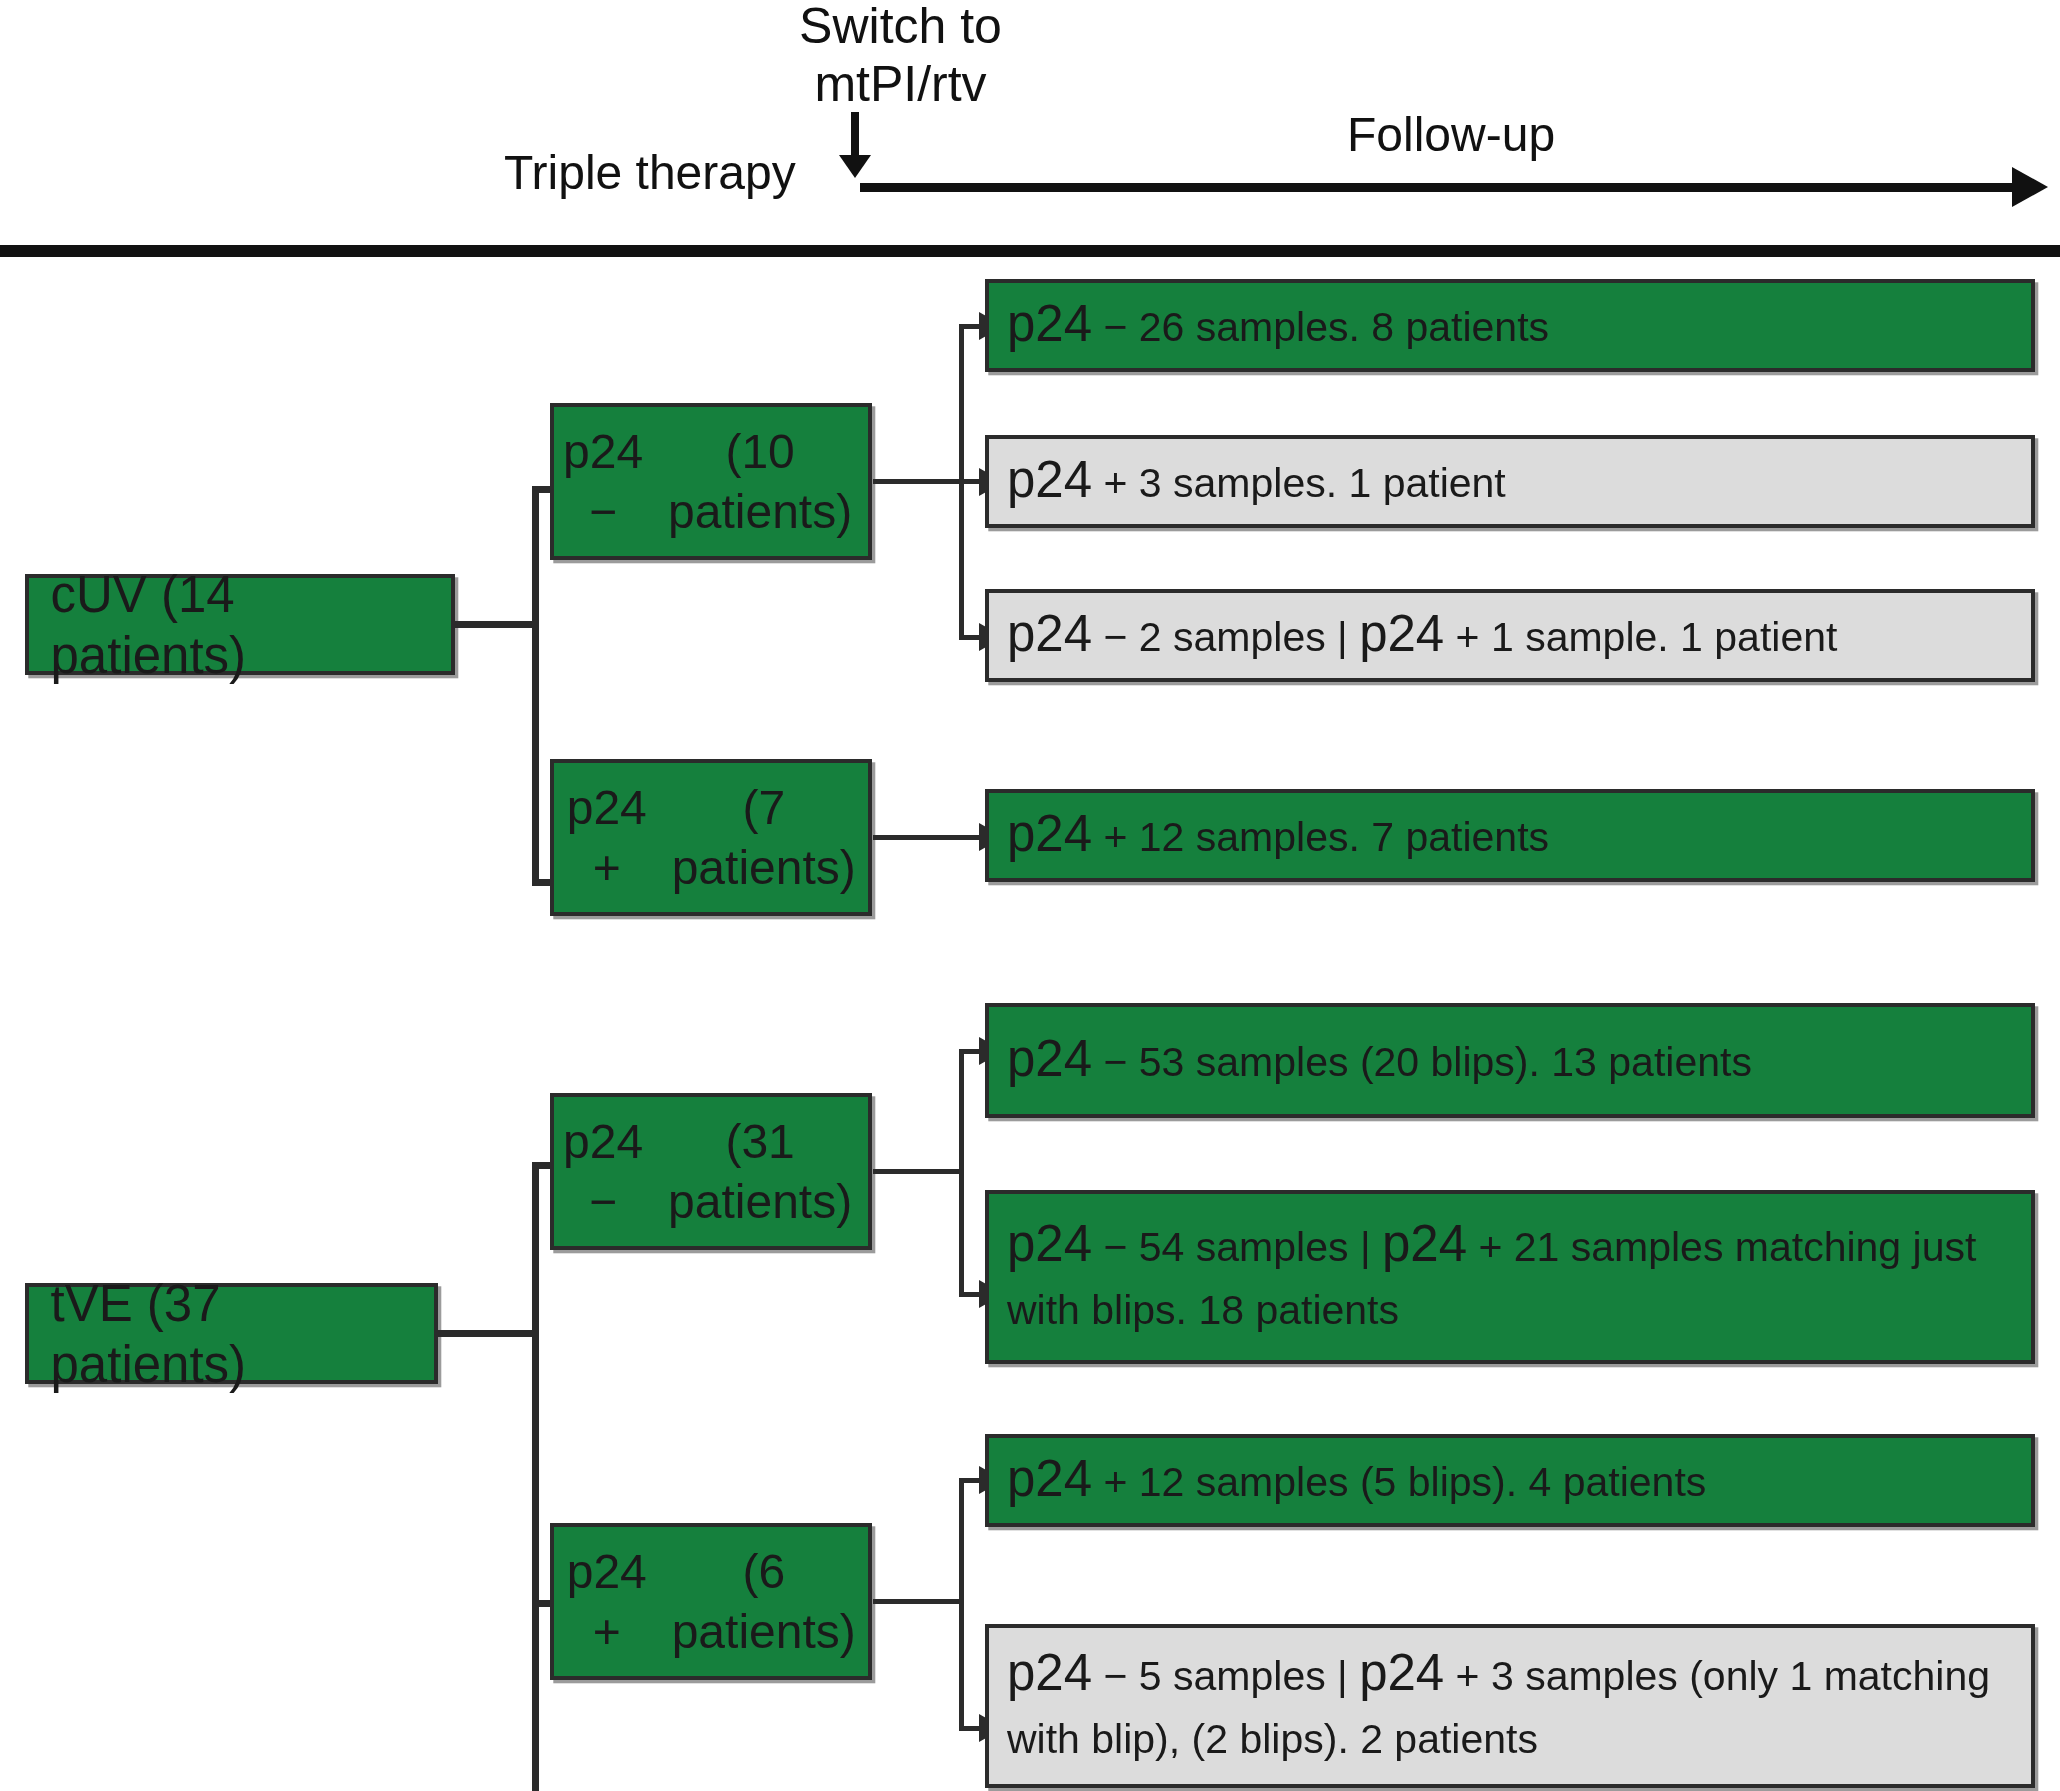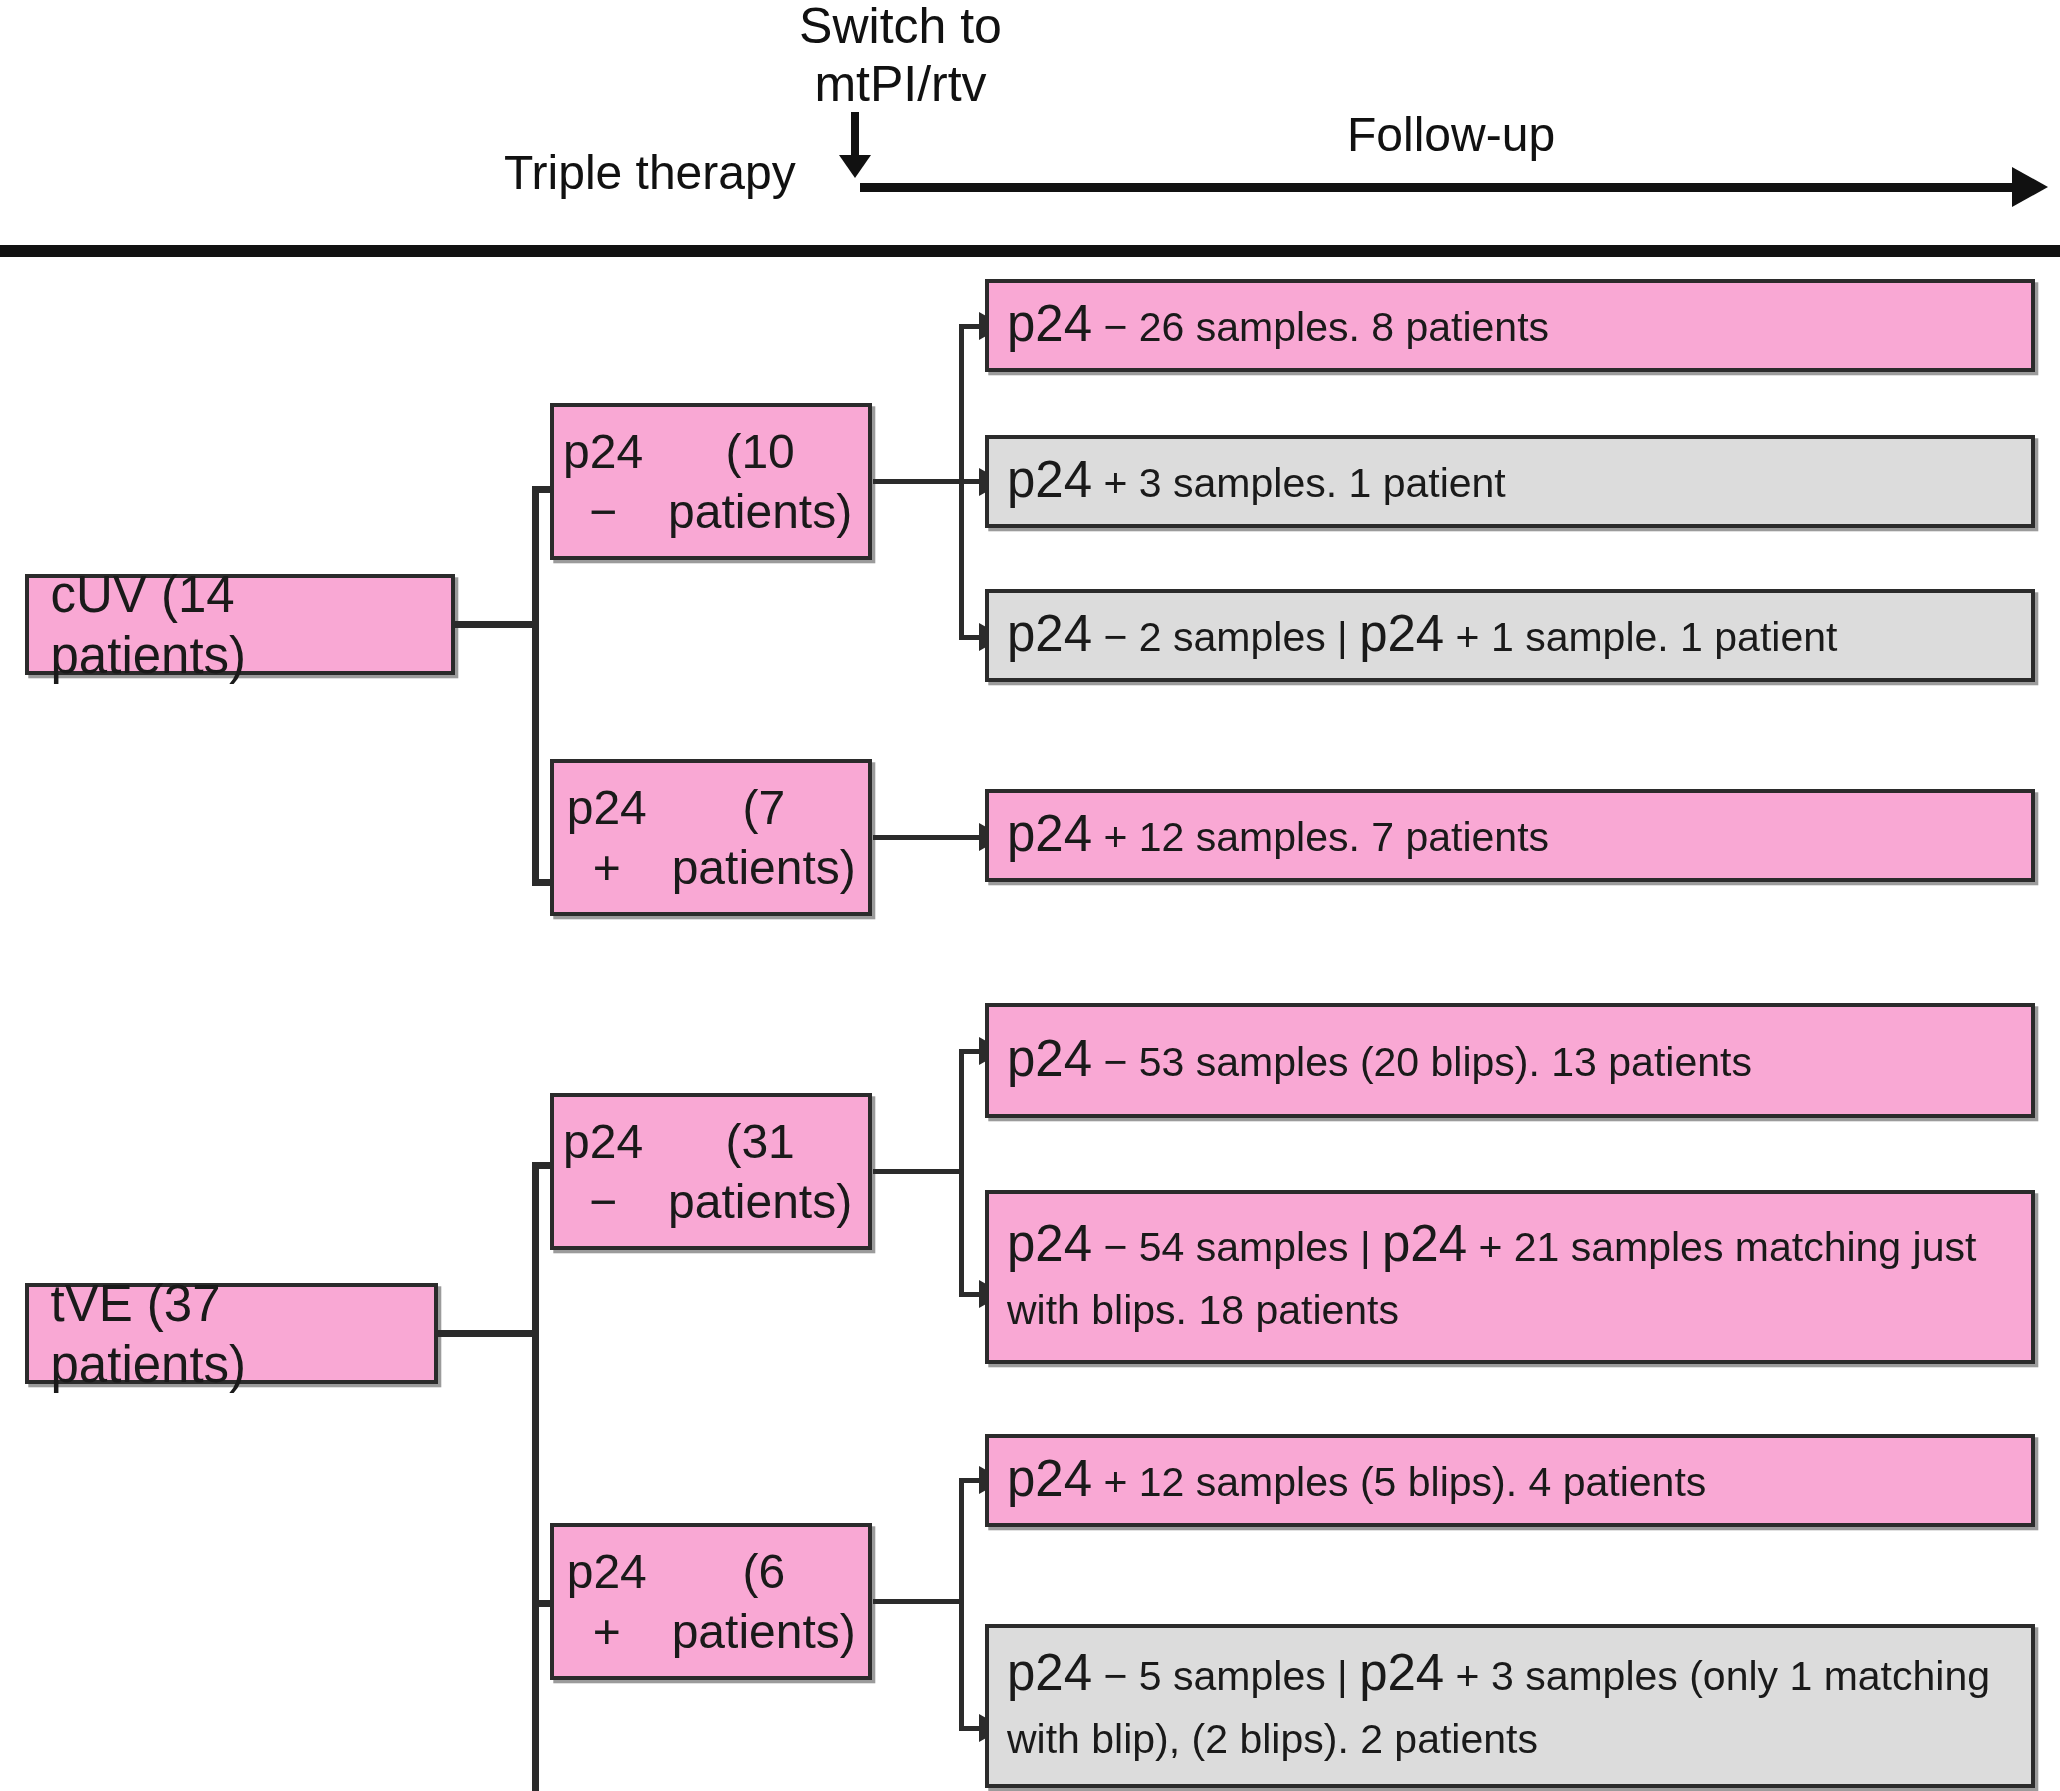--- a/index.html
+++ b/index.html
@@ -33,21 +33,21 @@
   }
   #time-axis:after{
     content:"";position:absolute;right:-31px;top:-15.7px;
     border-top:20.7px solid transparent;border-bottom:20.7px solid transparent;
     border-left:36px solid #111;
   }
   #hrule{left:0;top:245px;width:2061px;height:12.4px;background:#111;}
 
   
   .box{
-    box-sizing:border-box;background:#f9a8d4;
+    box-sizing:border-box;background:#15803d;
     border:4.1px solid #2b2b2b;
     box-shadow:3.3px 3.3px 0 0 #9b9b9b;
     display:flex;align-items:center;
   }
   .box.gray{background:#dcdcdc;}
   .box.center{justify-content:center;text-align:center;flex-direction:row;}
   .box.left{justify-content:flex-start;}
   .box-text{padding:0 18px;font-size:45px;line-height:61px;}
   .stage-text{font-size:48px;line-height:60px;}
   .root-text{font-size:51px;padding-left:21.5px;}

